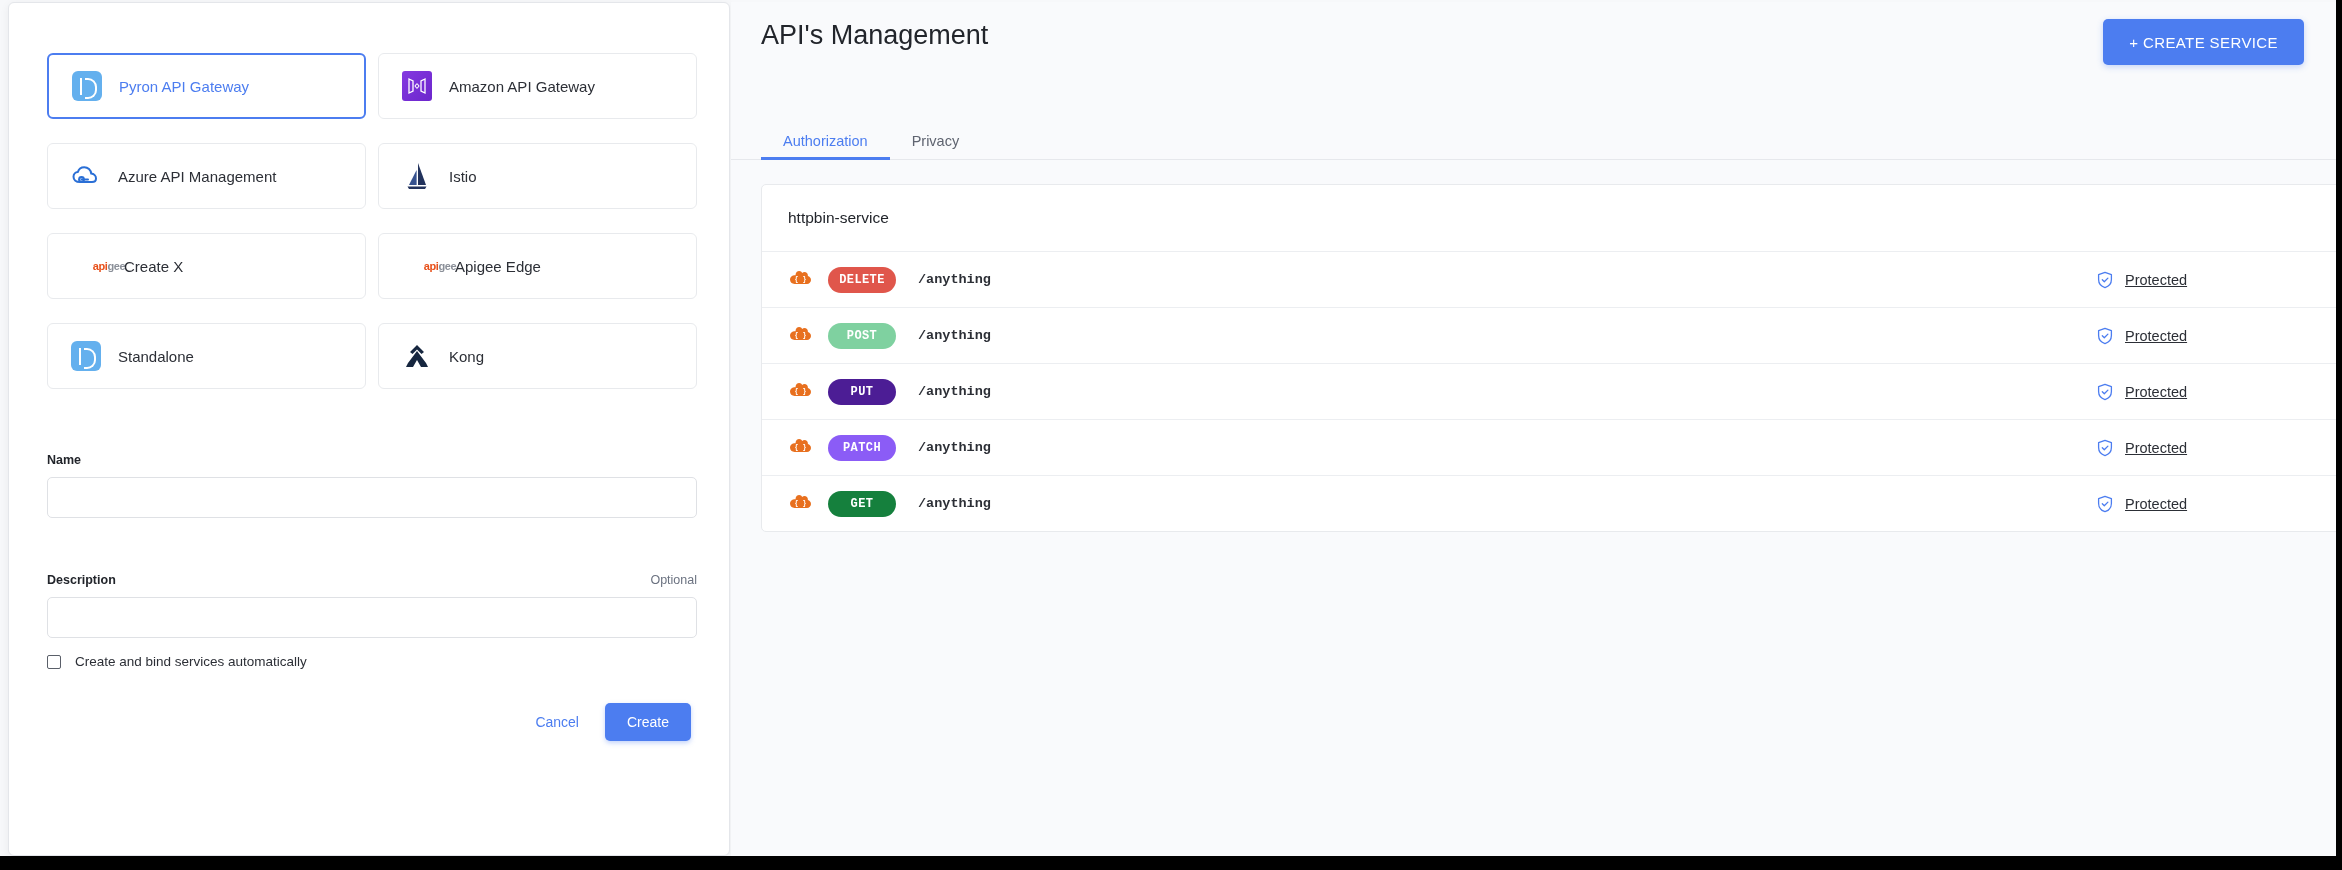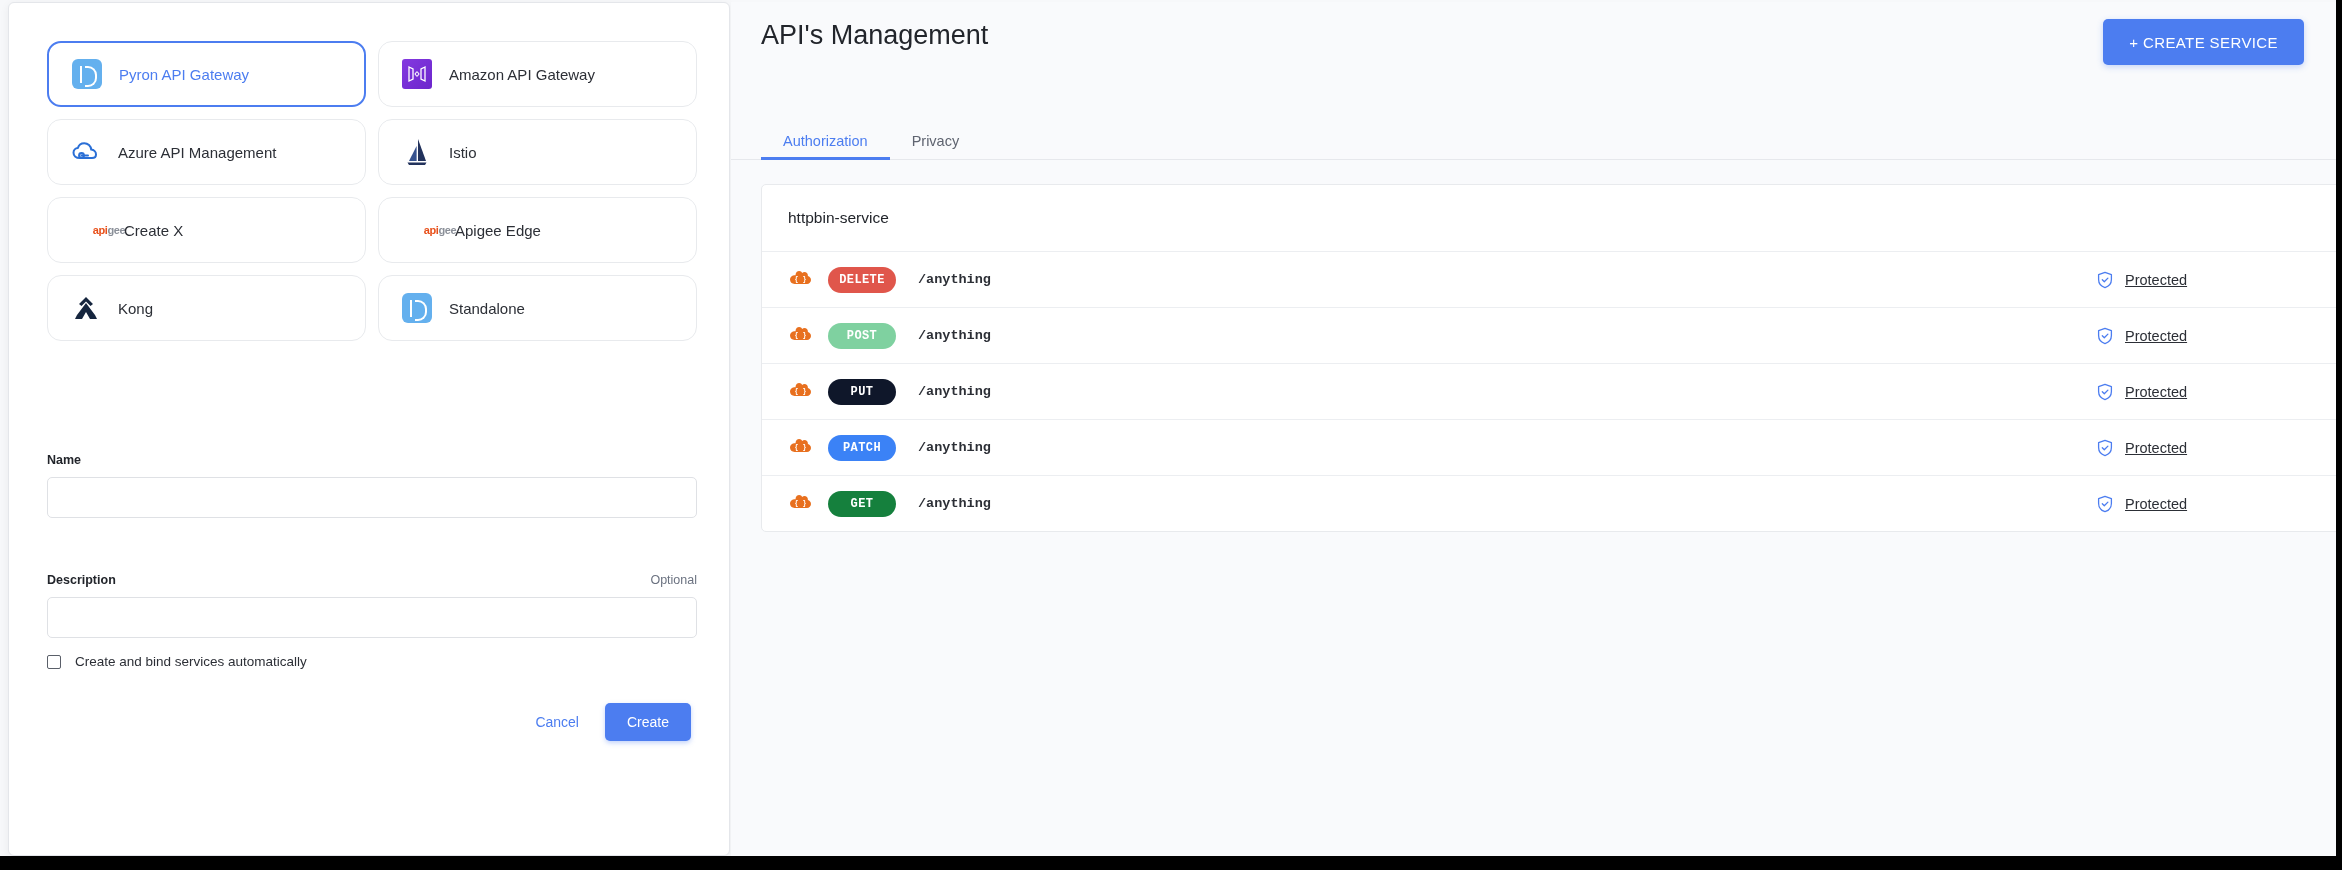--- a/index.html
+++ b/index.html
@@ -31,26 +31,27 @@
     position: absolute;
     left: 38px; top: 38px;
     width: 650px;
     display: flex;
     flex-wrap: wrap;
     gap: 12px 12px;
   }
   .provider-card {
     width: 319px; height: 66px;
     border: 1px solid #e8eaed;
-    border-radius: 14px;
+    border-radius: 6px;
     display: flex;
     align-items: center;
     padding-left: 22px;
     background: #fff;
     cursor: pointer;
+    margin-top: 12px;
   }
   .provider-card.selected {
     border: 2px solid #4c7df0;
     box-shadow: 0 0 0 0 rgba(0,0,0,0);
   }
   .provider-card .p-label {
     font-size: 15px;
     color: #2c2f36;
     white-space: nowrap;
   }
@@ -338,35 +339,35 @@
 
       <div class="provider-card">
         <span class="p-icon apigee-ic">
           <span class="apigee-word"><span class="a1">api</span><span class="a2">gee</span></span>
         </span>
         <span class="p-label">Apigee Edge</span>
       </div>
 
       <div class="provider-card">
         <span class="p-icon">
+          <span class="sq-logo">
+              <span class="dshape"></span>
+            </span>
+        </span>
+        <span class="p-label">Standalone</span>
+      </div>
+
+      <div class="provider-card">
+        <span class="p-icon">
           <svg width="30" height="28" viewBox="0 0 30 28">
             <path d="M15 3 L22 10 L19.5 12 L15 7.5 L10.5 12 L8 10 Z" fill="#16263f"></path>
             <path d="M15 9 L24 21 L26 25 L19 25 L15 18 L11 25 L4 25 L6 21 Z" fill="#16263f"></path>
           </svg>
         </span>
         <span class="p-label">Kong</span>
-      </div>
-
-      <div class="provider-card">
-        <span class="p-icon">
-          <span class="sq-logo">
-              <span class="dshape"></span>
-            </span>
-        </span>
-        <span class="p-label">Standalone</span>
       </div>
 
     </div>
 
     <div class="field-block" style="top:450px;">
       <div class="field-label-row">
         <span class="field-label">Name</span>
       </div>
       <input class="text-input" type="text" value="" style="">
     </div>
@@ -454,21 +455,21 @@
       </div>
 
       <div class="ep-row">
         <div class="ep-left">
           <span class="cloud-icon">
             <svg width="26" height="22" viewBox="0 0 26 22">
               <path d="M7.5 6.2 C7.5 3.6 9.2 2 11.2 2 C12.6 2 13.7 2.8 14.2 3.9 C14.8 3.3 15.6 3 16.5 3 C18.4 3 19.9 4.5 19.9 6.4 C19.9 6.6 19.9 6.8 19.85 7 C21.6 7.4 23 9 23 11 C23 13.3 21.2 15 19 15 L6.6 15 C3.9 15 2 13.1 2 10.6 C2 8.3 3.7 6.5 6 6.2 Z" fill="#e8701f"></path>
               <text x="12.5" y="12.4" font-family="Liberation Mono, monospace" font-size="6.6" font-weight="bold" fill="#fff" text-anchor="middle">{ }</text>
             </svg>
           </span>
-          <span class="method-badge" style="background:#0f172a">PUT</span>
+          <span class="method-badge" style="background:#4c1d95">PUT</span>
           <span class="ep-path">/anything</span>
         </div>
         <div class="ep-status">
           <span class="shield-icon">
             <svg width="18" height="18" viewBox="0 0 18 18">
               <path d="M9 1.4 L15.4 3.6 L15.4 8.6 C15.4 12.4 12.8 15.5 9 16.6 C5.2 15.5 2.6 12.4 2.6 8.6 L2.6 3.6 Z" fill="none" stroke="#4c7df0" stroke-width="1.3" stroke-linejoin="round"></path>
               <path d="M6.3 8.8 L8.3 10.8 L11.9 7.1" fill="none" stroke="#4c7df0" stroke-width="1.3" stroke-linecap="round" stroke-linejoin="round"></path>
             </svg>
           </span>
           <span class="ep-status-label">Protected</span>
@@ -476,21 +477,21 @@
       </div>
 
       <div class="ep-row">
         <div class="ep-left">
           <span class="cloud-icon">
             <svg width="26" height="22" viewBox="0 0 26 22">
               <path d="M7.5 6.2 C7.5 3.6 9.2 2 11.2 2 C12.6 2 13.7 2.8 14.2 3.9 C14.8 3.3 15.6 3 16.5 3 C18.4 3 19.9 4.5 19.9 6.4 C19.9 6.6 19.9 6.8 19.85 7 C21.6 7.4 23 9 23 11 C23 13.3 21.2 15 19 15 L6.6 15 C3.9 15 2 13.1 2 10.6 C2 8.3 3.7 6.5 6 6.2 Z" fill="#e8701f"></path>
               <text x="12.5" y="12.4" font-family="Liberation Mono, monospace" font-size="6.6" font-weight="bold" fill="#fff" text-anchor="middle">{ }</text>
             </svg>
           </span>
-          <span class="method-badge" style="background:#3b82f6">PATCH</span>
+          <span class="method-badge" style="background:#8b5cf6">PATCH</span>
           <span class="ep-path">/anything</span>
         </div>
         <div class="ep-status">
           <span class="shield-icon">
             <svg width="18" height="18" viewBox="0 0 18 18">
               <path d="M9 1.4 L15.4 3.6 L15.4 8.6 C15.4 12.4 12.8 15.5 9 16.6 C5.2 15.5 2.6 12.4 2.6 8.6 L2.6 3.6 Z" fill="none" stroke="#4c7df0" stroke-width="1.3" stroke-linejoin="round"></path>
               <path d="M6.3 8.8 L8.3 10.8 L11.9 7.1" fill="none" stroke="#4c7df0" stroke-width="1.3" stroke-linecap="round" stroke-linejoin="round"></path>
             </svg>
           </span>
           <span class="ep-status-label">Protected</span>

